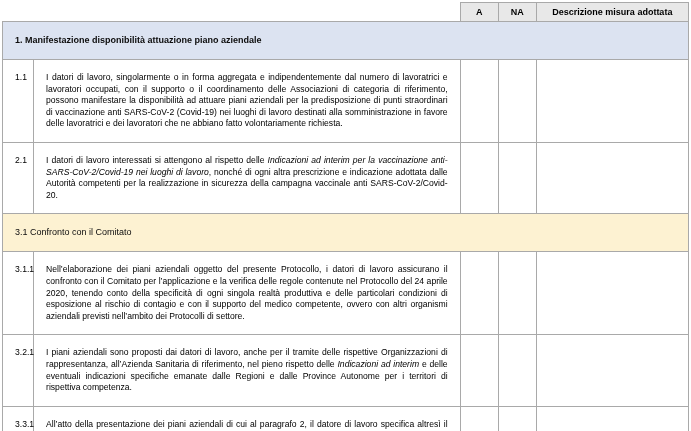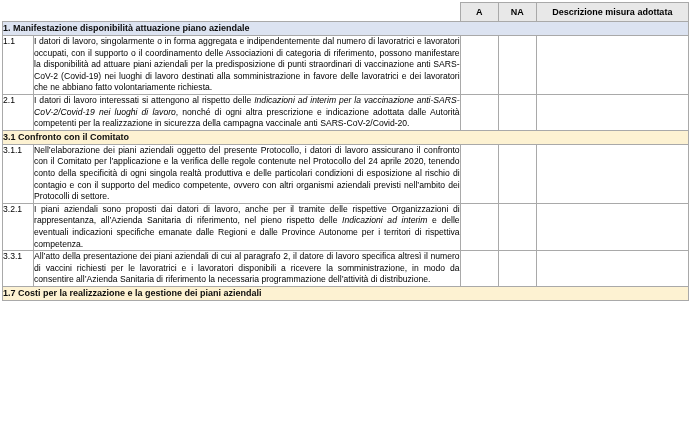--- a/index.html
+++ b/index.html
@@ -23,21 +23,21 @@
   }
   table.checklist {
     width: 687px;
     border-collapse: collapse;
     table-layout: fixed;
     font-size: 8.4px;
   }
   table.checklist td, table.checklist th {
     border: 1px solid #a9a9a9;
     vertical-align: top;
-    padding: 0;
+    padding: 12px;
   }
   
   col.c-num   { width: 31px; }
   col.c-text  { width: 426px; }
   col.c-a     { width: 38px; }
   col.c-na    { width: 38px; }
   col.c-desc  { width: 152px; }
 
   
   tr.head-row td, tr.head-row th {
@@ -65,21 +65,21 @@
     color: #0d0d0d;
     padding: 2px 4px 3px 6px;
     height: 13px;
     line-height: 12px;
     white-space: nowrap;
     overflow: hidden;
   }
   
   td.sec-sub {
     background: #fdf2d2;
-    font-weight: bold;
+    font-weight: normal;
     font-size: 9px;
     color: #0d0d0d;
     padding: 3px 4px 4px 6px;
     height: 13px;
     line-height: 12px;
     white-space: nowrap;
     overflow: hidden;
   }
 
   

